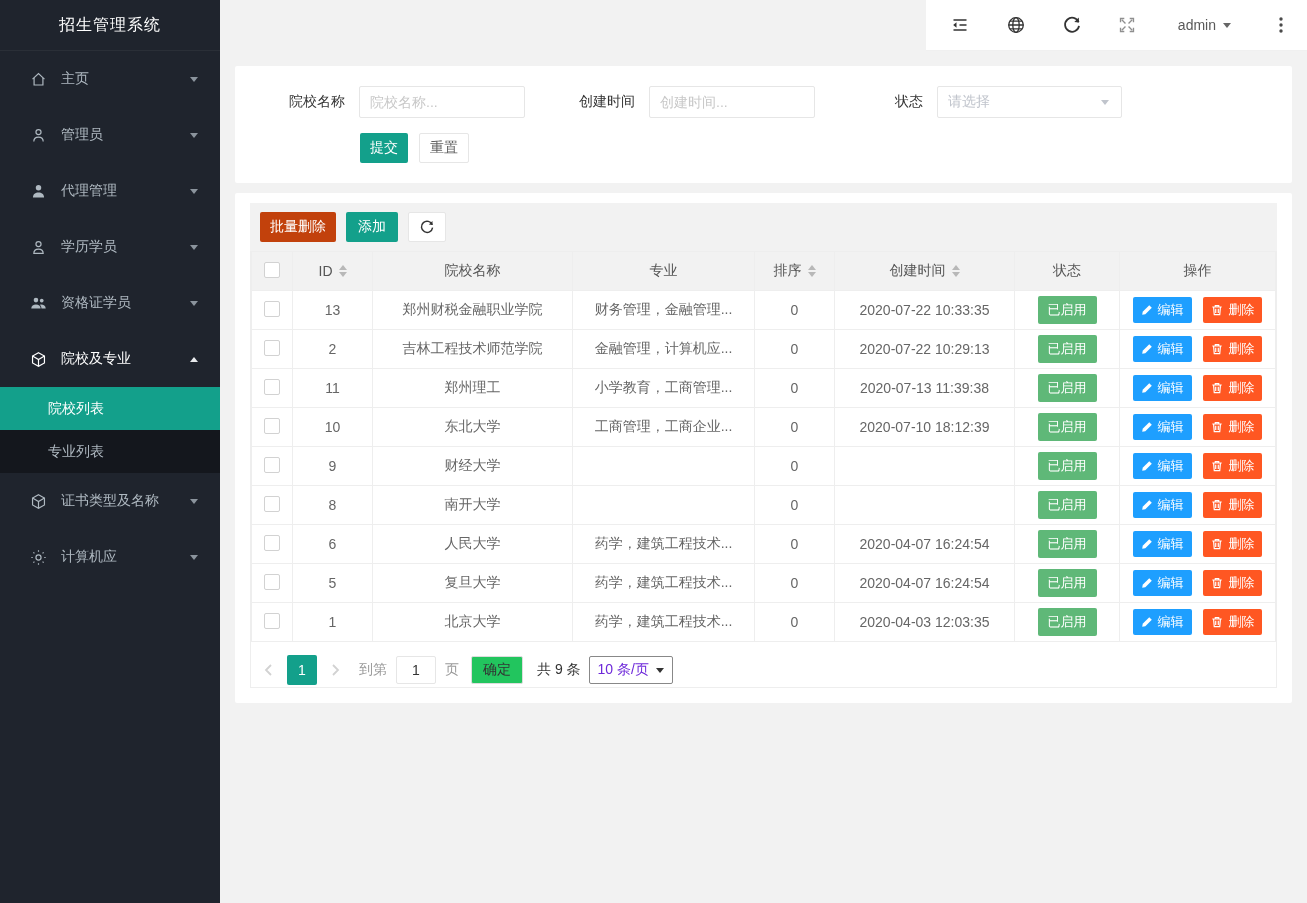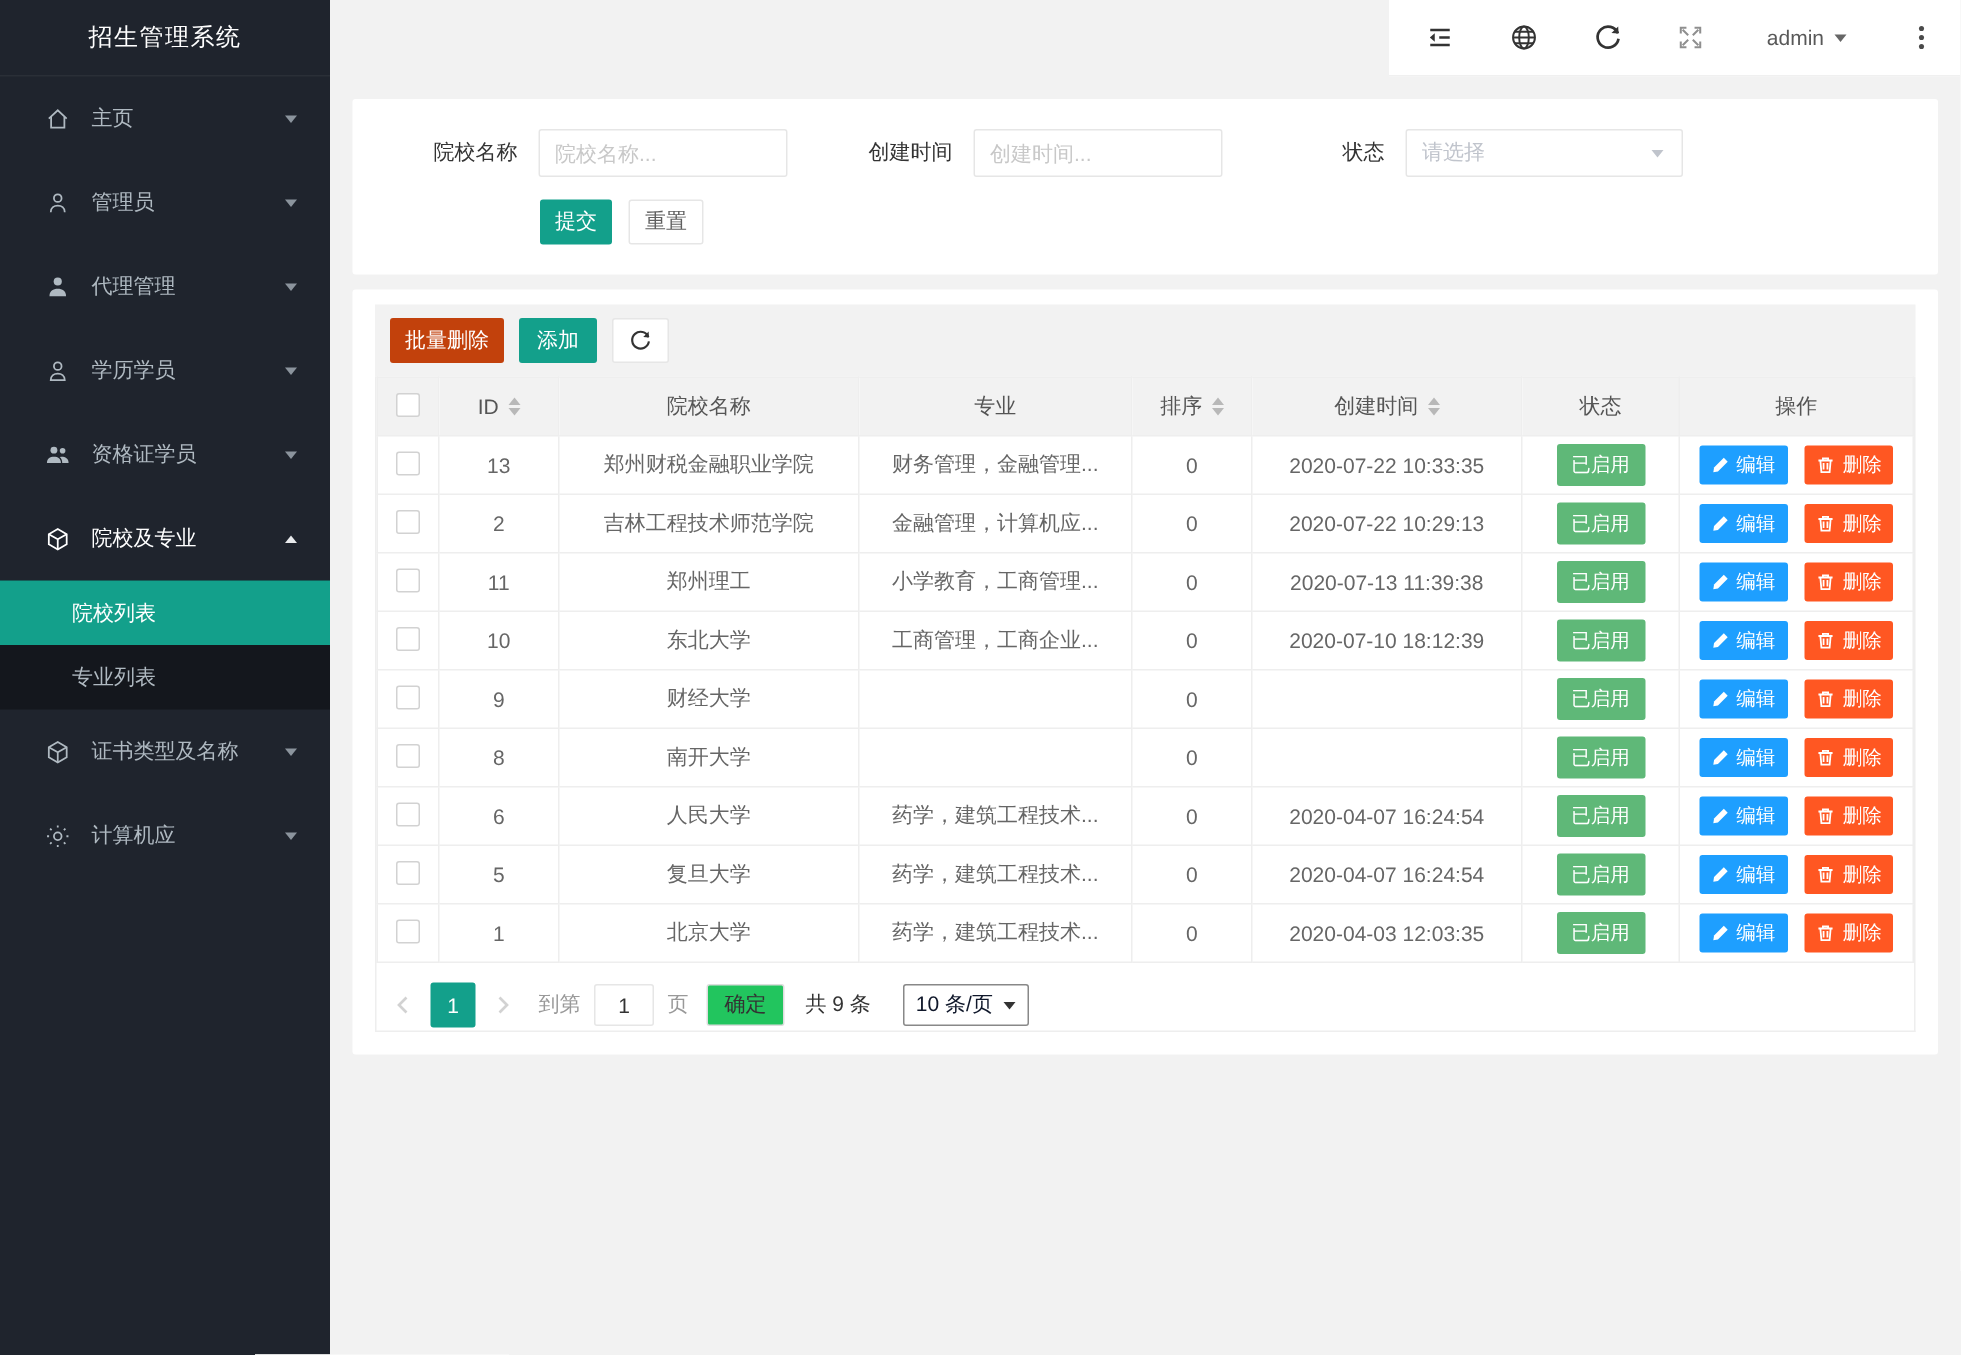--- a/index.html
+++ b/index.html
@@ -99,22 +99,22 @@
   .pg-arrow svg { width:16px; height:16px; }
   .pg-current { min-width:30px; height:30px; background:#13A08B; color:#fff; display:inline-flex;
                 align-items:center; justify-content:center; border-radius:2px; margin:0 10px; cursor:pointer; }
   .goto-label { color:#999; margin-left:16px; }
   .goto-input { width:40px; height:28px; border:1px solid #e6e6e6; border-radius:2px; text-align:center;
                 margin:0 9px; font-size:14px; color:#333; outline:none; font-family:inherit; }
   .page-word { color:#999; }
   .confirm-btn { margin-left:12px; height:28px; padding:0 11px; background:#22c55e; border:1px solid #ddd;
                  border-radius:2px; color:#333; font-size:14px; cursor:pointer; font-family:inherit; }
   .total { margin-left:14px; color:#333; }
-  .size-select { margin-left:21px; height:28px; border:1px solid #888; border-radius:2px;
-                 display:inline-flex; align-items:center; padding:0 8px; gap:7px; color:#0f172a;
+  .size-select { margin-left:8px; height:28px; border:1px solid #888; border-radius:2px;
+                 display:inline-flex; align-items:center; padding:0 8px; gap:7px; color:#6d28d9;
                  font-size:14px; cursor:pointer; background:#fff; }
   .size-select .caret-down { border-top-color:#333; }
 </style>
 </head>
 <body>
 
 <div class="page">
 
   <aside class="sidebar">
     <div class="logo">招生管理系统</div>

